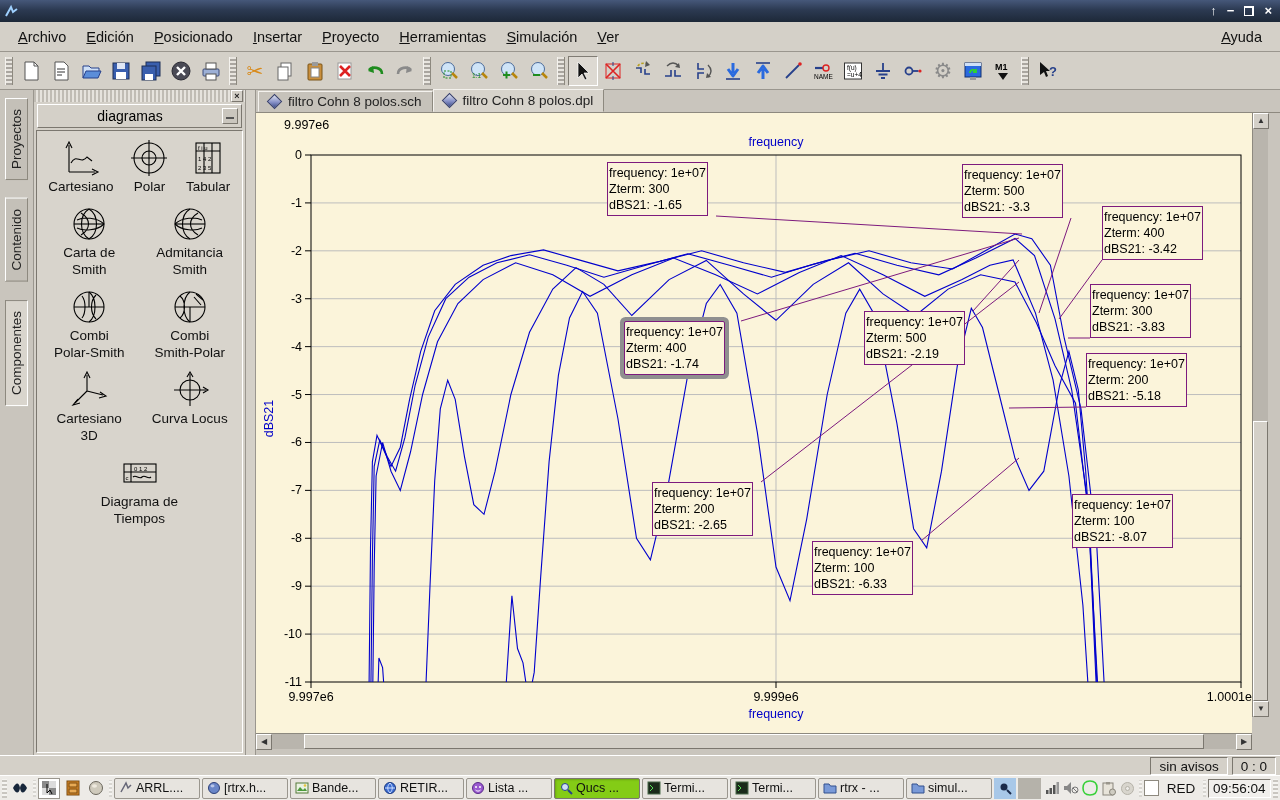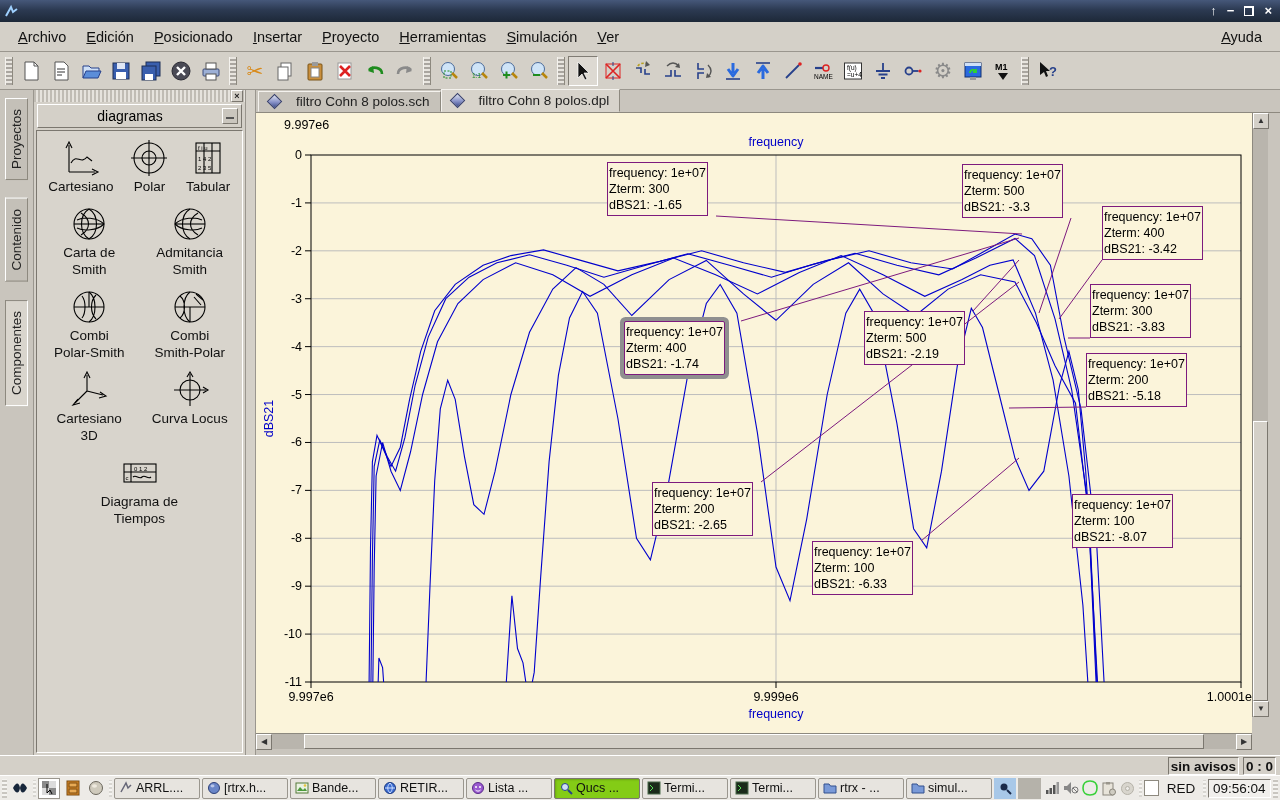--- a/index.html
+++ b/index.html
@@ -62,21 +62,21 @@
   .dock-item { display:flex; flex-direction:column; align-items:center; width:90px; }
   .dock-item.narrow { width:60px; }
   .dock-item svg { width:40px; height:38px; stroke:#000; fill:none; stroke-width:1.1; }
   .dock-label { font-size:13.5px; text-align:center; white-space:pre-line; line-height:17px; color:#111; margin-top:1px;}
 
   #splitter { width:10px; background:#d4d0c8; border-right:1px solid #9a968e; }
 
   #docarea { flex:1; display:flex; flex-direction:column; background:#c9c5bd; position:relative; }
   #tabbar { height:23px; display:flex; align-items:flex-end; padding-left:2px; background:#c9c5bd;
     border-bottom:1px solid #8d897f; }
-  .doctab { display:flex; align-items:center; gap:16px; height:21px; padding:0 10px; font-size:13.5px;
+  .doctab { display:flex; align-items:center; gap:8px; height:21px; padding:0 10px; font-size:13.5px;
     background:#c6c2ba; border:1px solid; border-color:#f4f2ee #8d897f transparent #f4f2ee; color:#222; }
   .doctab.active { background:#d7d3cb; height:23px; border-bottom-color:#d7d3cb; }
   .tab-diamond { width:11px; height:11px; background:linear-gradient(135deg,#dfe4f2 0%,#8892c8 55%,#3a4a8a 100%);
     transform:rotate(45deg); border:1px solid #37406e; }
 
   #canvas-wrap { display:flex; flex:1; }
   #canvas { position:relative; width:996px; height:620px; background:#fbf4da; overflow:hidden; }
   #plot-svg { position:absolute; left:0; top:0; }
 
   .marker { position:absolute; border:1px solid #7d1a7d; background:#fbf4da; color:#000;
@@ -89,22 +89,22 @@
   .hscroll { height:16px; background:#b9b5ad; border-top:1px solid #8d897f; position:relative; }
   .scroll-btn { position:absolute; width:16px; height:16px; background:#d4d0c8; border:1px solid;
     border-color:#fff #7b776f #7b776f #fff; font-size:8px; color:#333; text-align:center; line-height:14px; }
   .scroll-slider { position:absolute; background:#d4d0c8; border:1px solid;
     border-color:#fff #7b776f #7b776f #fff; }
   #bottom-filler { height:6px; background:#c9c5bd; }
 
   
   #statusbar { height:20px; background:#d4d0c8; border-top:1px solid #fff; display:flex;
     align-items:center; justify-content:flex-end; gap:4px; padding:0 4px; font-size:13.5px; }
-  .status-panel { border:1px solid; border-color:#7b776f #fff #fff #7b776f; padding:0 2px; height:18px;
-    line-height:17px; color:#111;font-weight:bold; }
+  .status-panel { border:1px solid; border-color:#7b776f #fff #fff #7b776f; padding:0 8px; height:18px;
+    line-height:17px; color:#111; }
 
   #taskbar { height:25px; background:#edebe7; border-top:1px solid #fff; display:flex;
     align-items:center; padding:0 2px; gap:2px; font-size:12.5px; }
   .tk-grip { width:6px; height:19px; background:repeating-linear-gradient(0deg,#c9c6c0 0 2px,#f5f4f1 2px 4px); }
   .launcher { width:24px; height:21px; display:flex; align-items:center; justify-content:center; }
   .launcher.pressed { background:#fff; border:1px solid #9a968e; }
   .tkbtn { flex:0 1 94px; min-width:0; height:21px; background:#e7e4df; border:1px solid #9a968e;
     border-radius:2px; display:flex; align-items:center; gap:3px; padding:0 4px; color:#111;
     overflow:hidden; white-space:nowrap; }
   .tkbtn.active { background:#84cc16; border-color:#7b776f; box-shadow:inset 1px 1px 2px #00000033; }

